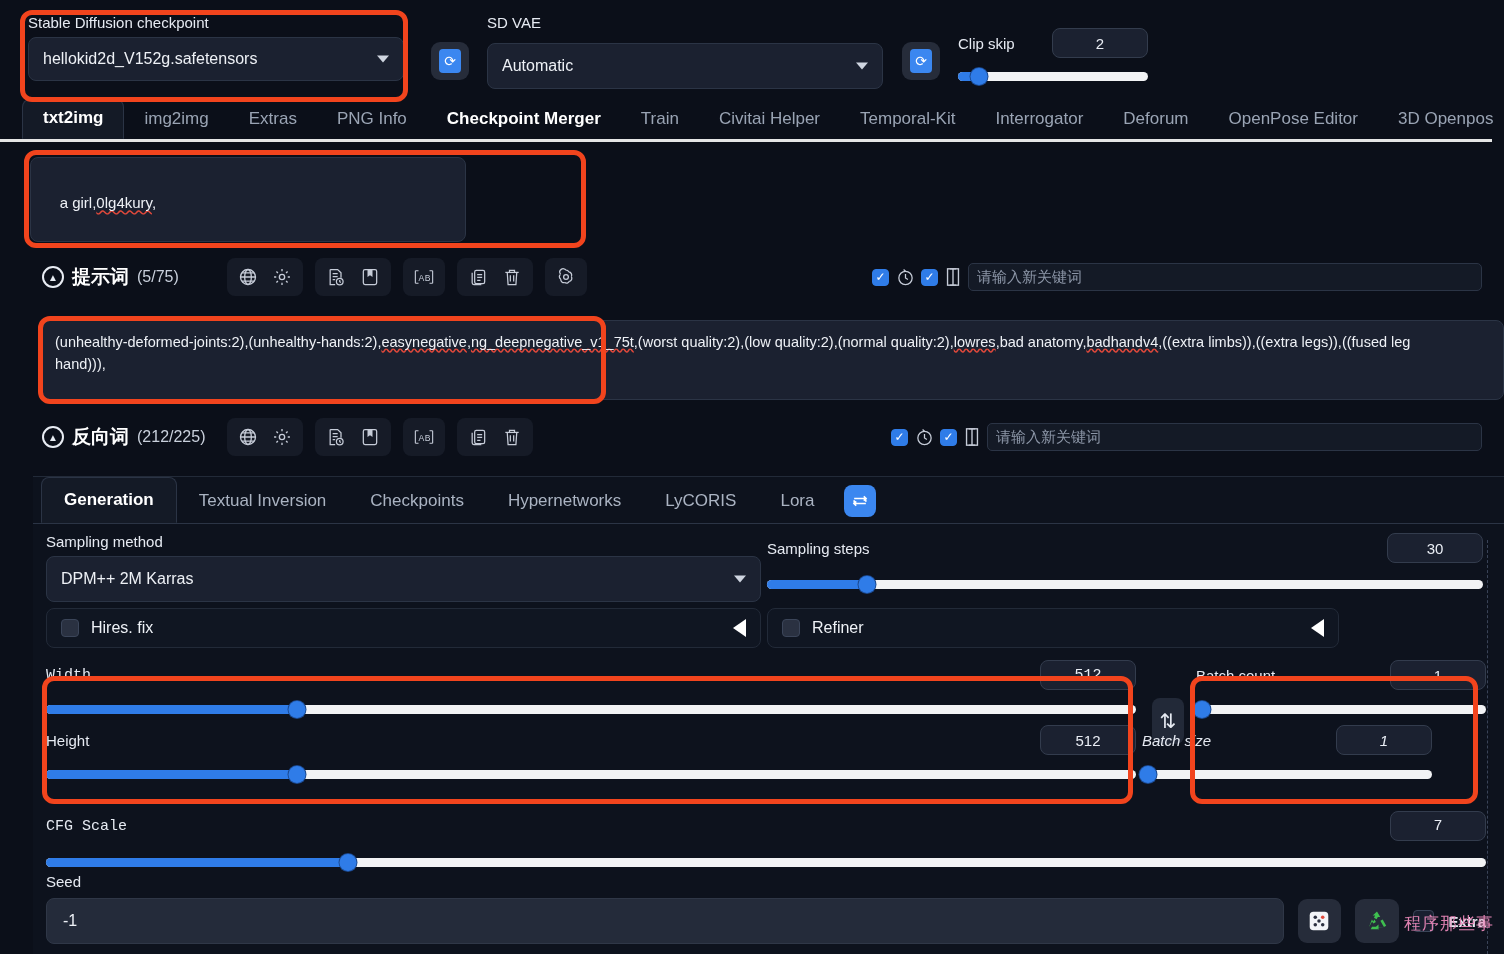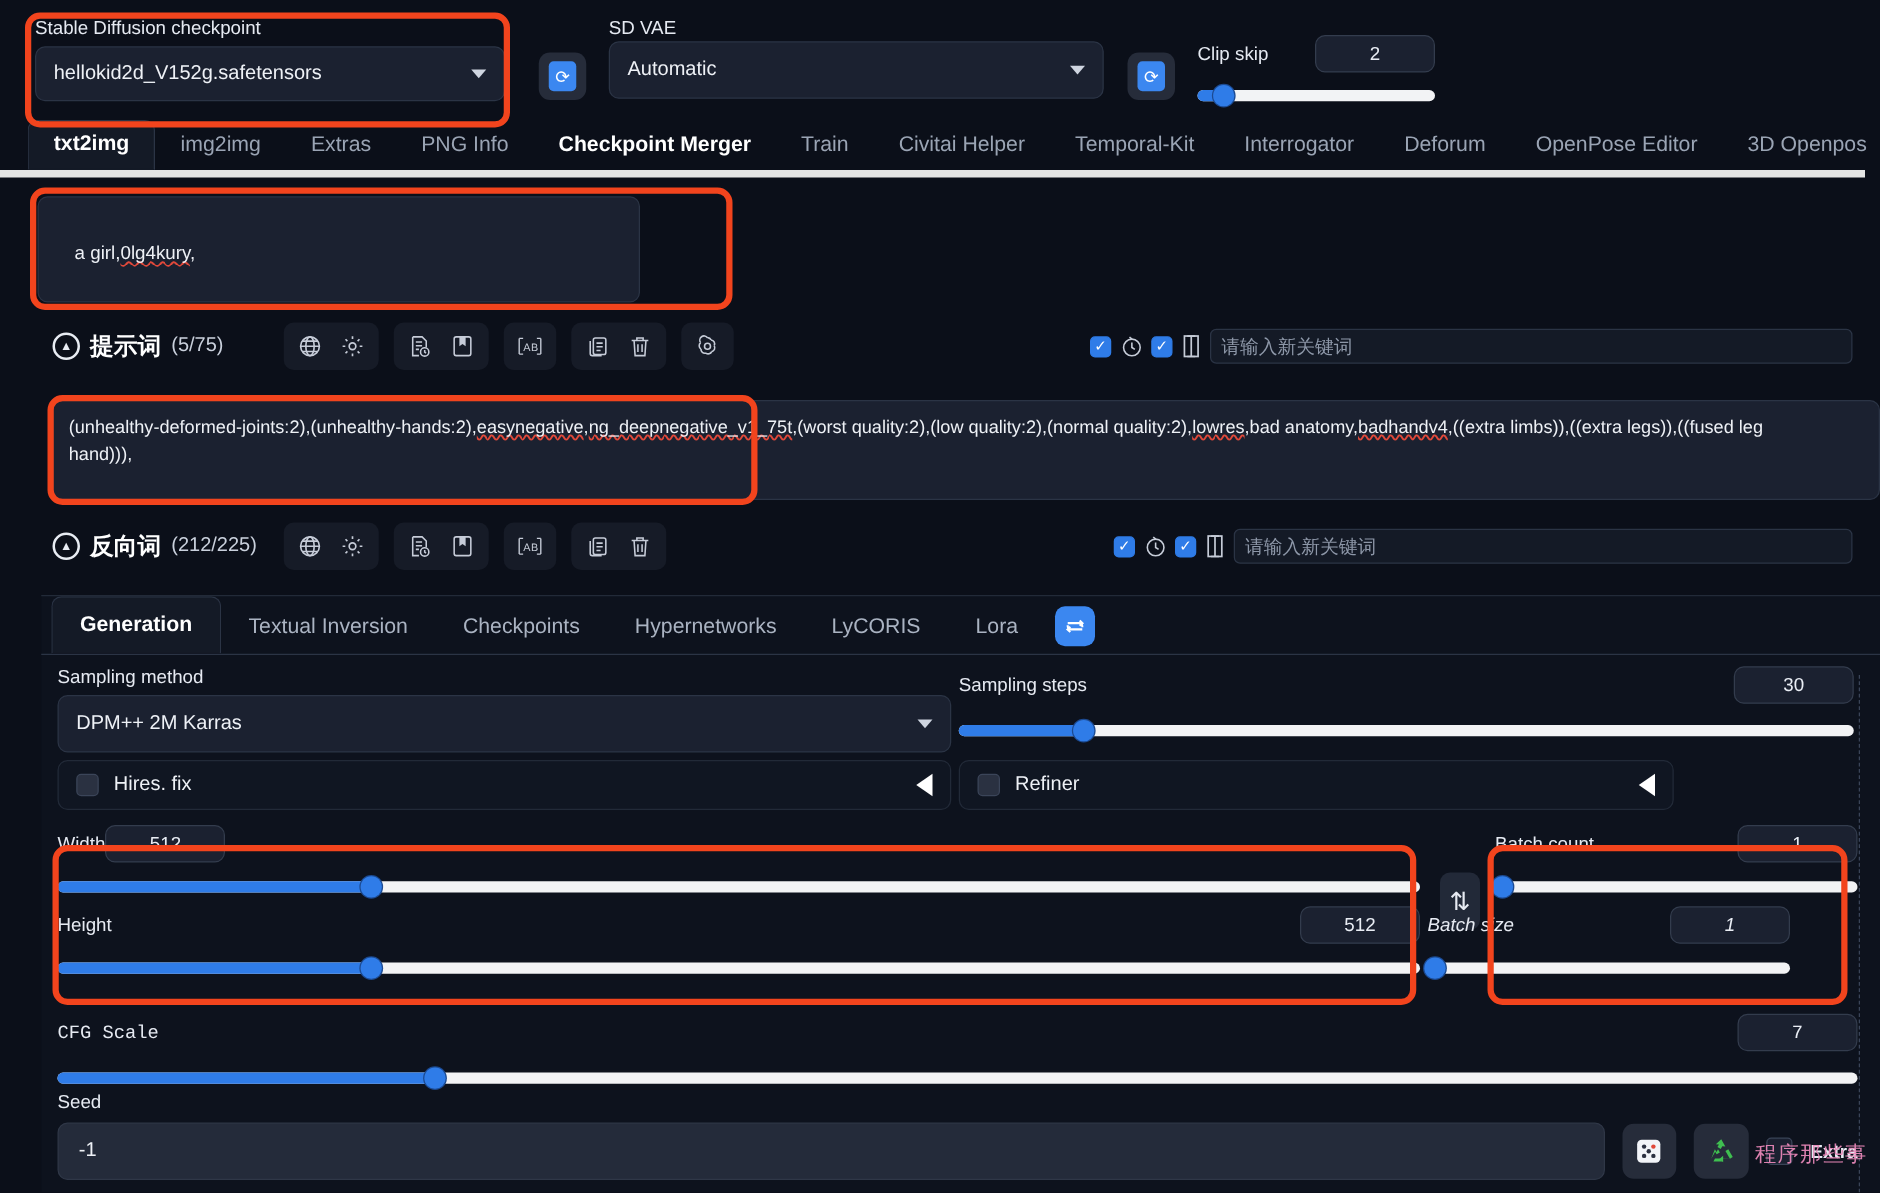--- a/index.html
+++ b/index.html
@@ -106,21 +106,21 @@
     border: 5px solid #f2441d;
     border-radius: 12px;
     pointer-events: none;
     z-index: 40;
   }
 
   
   .tabbar {
     position: absolute; left: 0; right: 12px;
     display: flex; align-items: flex-end;
-    border-bottom: 6px solid #e5e5e5;
+    border-bottom: 3px solid #e5e5e5;
   }
   .tab {
     padding: 8px 20px 10px;
     font-size: 17px; color: #9aa4b4;
     white-space: nowrap;
   }
   .tab.bright { color: #ffffff; font-weight: bold; }
   .tab.active {
     color: #ffffff; font-weight: bold;
     background: #141a26;
@@ -208,21 +208,21 @@
       <span>hellokid2d_V152g.safetensors</span>
       <span class="caret"></span>
     </div>
   </div>
 
   <div class="blue-sq" style="position:absolute;left:431px;top:42px;">
     <span class="blue-glyph">⟳</span>
   </div>
 
   <div style="position:absolute;left:487px;top:14px;width:396px;">
-    <div class="lbl" style="margin-bottom:2px;">SD VAE</div>
+    <div class="lbl" style="margin-bottom:12px;">SD VAE</div>
     <div class="select" style="height:46px;">
       <span>Automatic</span>
       <span class="caret"></span>
     </div>
   </div>
 
   <div class="blue-sq" style="position:absolute;left:902px;top:42px;">
     <span class="blue-glyph">⟳</span>
   </div>
 
@@ -246,21 +246,21 @@
     <div class="tab bright">Checkpoint Merger</div>
     <div class="tab">Train</div>
     <div class="tab">Civitai Helper</div>
     <div class="tab">Temporal-Kit</div>
     <div class="tab">Interrogator</div>
     <div class="tab">Deforum</div>
     <div class="tab">OpenPose Editor</div>
     <div class="tab">3D Openpos</div>
   </div>
 
-  <div class="textarea" style="position:absolute;left:30px;top:157px;width:482px;height:85px;">
+  <div class="textarea" style="position:absolute;left:30px;top:157px;width:436px;height:85px;">
     <span>a girl,</span><span class="spell">0lg4kury</span><span>,</span>
   </div>
 
   <div style="position:absolute;left:42px;top:258px;width:1440px;display:flex;align-items:center;">
     <div class="accordion-title" style="width:185px;">
       <span class="circ-arrow">▲</span>
       <span>提示词</span>
       <span class="count">(5/75)</span>
     </div>
 
@@ -499,21 +499,21 @@
       </div>
       <div class="accordion-row" style="position:absolute;left:734px;top:0;width:572px;height:40px;">
         <span class="sq-check"></span>
         <span style="margin-left:12px;">Refiner</span>
         <span class="tri-left" style="margin-left:auto;"></span>
       </div>
     </div>
 
     <div style="position:relative;height:136px;">
       <div style="position:absolute;left:13px;top:10px;width:1090px;">
-        <div style="display:flex;align-items:center;">
+        <div style="display:flex;align-items:center;justify-content:space-between;font-family:Liberation Mono, monospace;">
           <span class="lbl">Width</span>
           <span class="numbox">512</span>
         </div>
         <div class="slider" style="margin-top:12px;">
           <div class="track"></div>
           <div class="fill" style="width:23%"></div>
           <div class="knob" style="left:23%"></div>
         </div>
       </div>
       <div style="position:absolute;left:13px;top:75px;width:1090px;">

